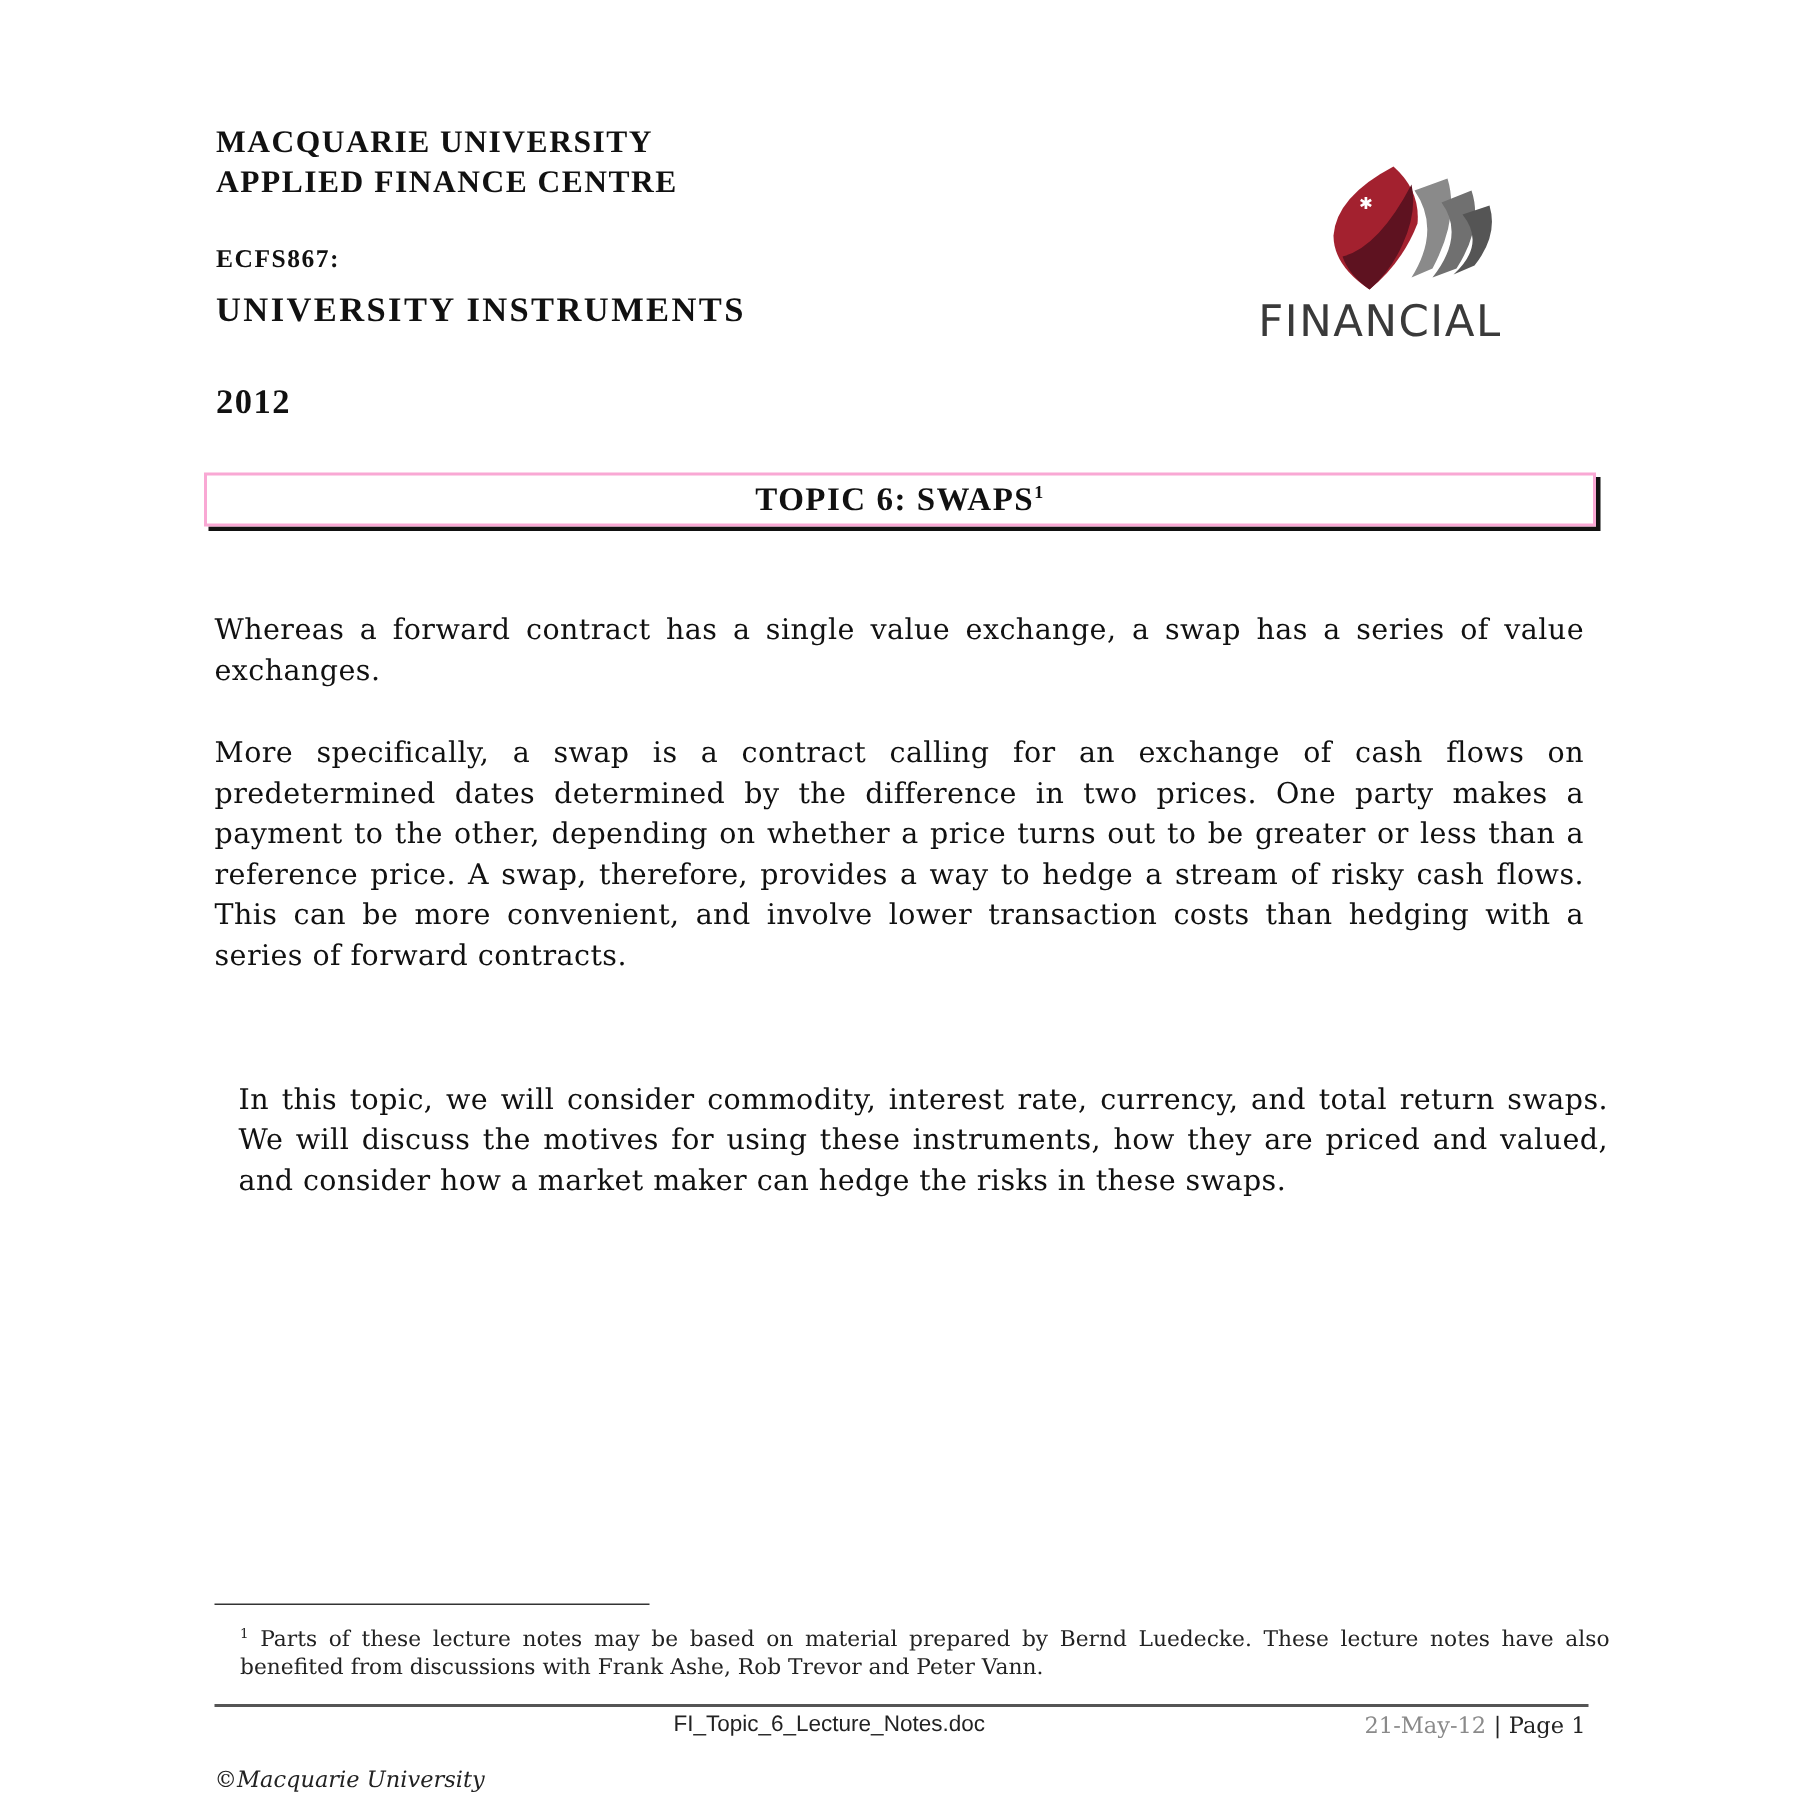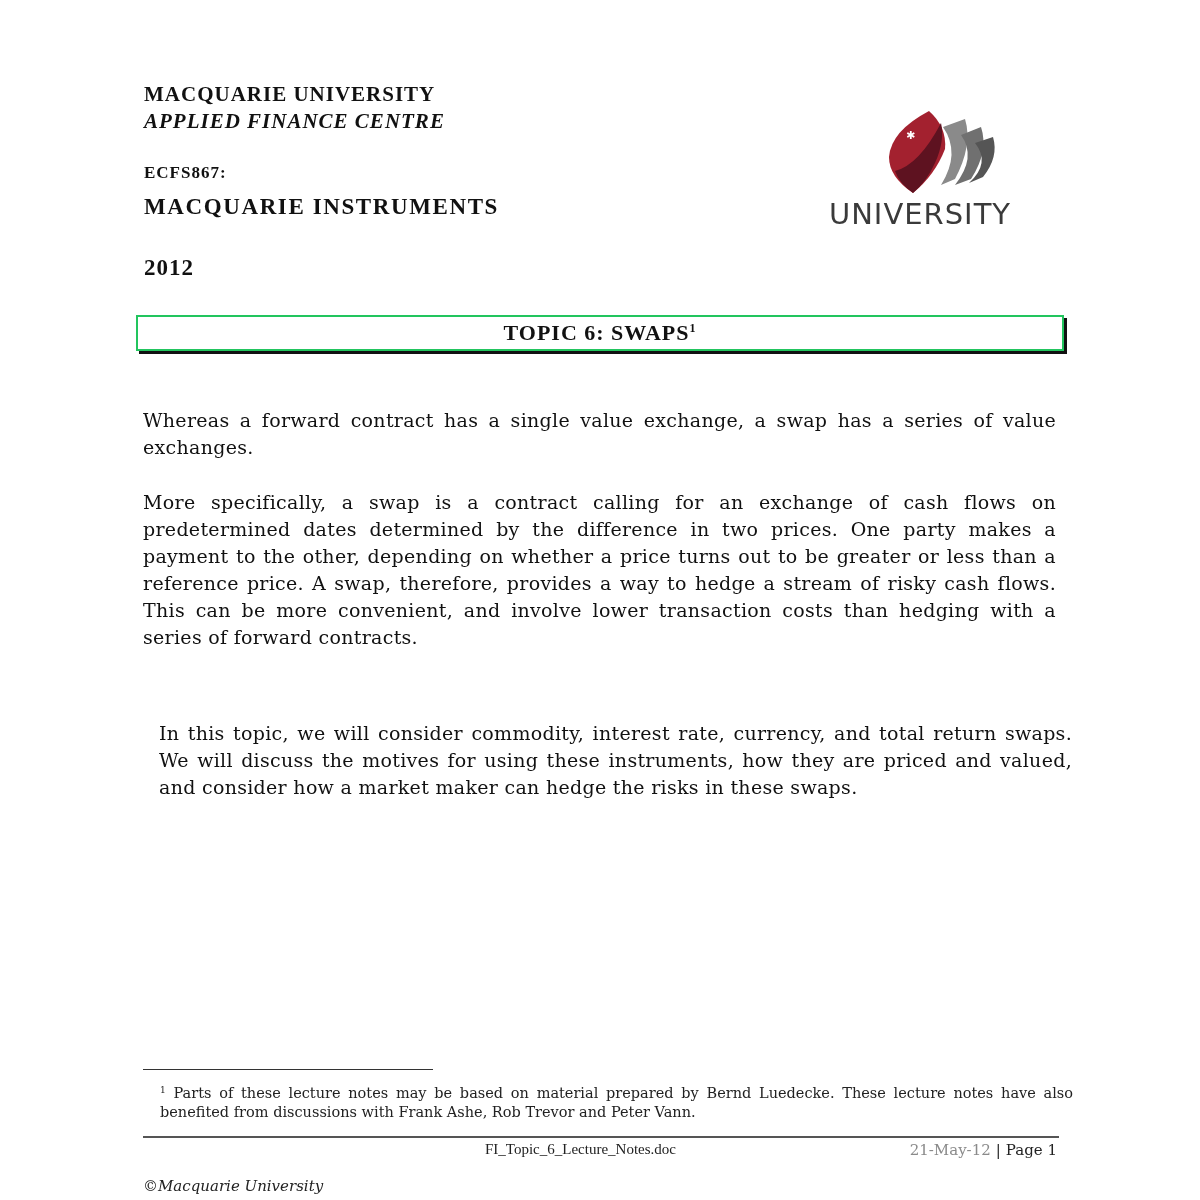--- a/index.html
+++ b/index.html
@@ -7,37 +7,37 @@
       width: 1200px; height: 1200px; position: relative; overflow: hidden;
       font-family: "DejaVu Serif", "Liberation Serif", serif;
       color: #111;
     }
     .hdr-line {
       position: absolute; left: 144px;
       font-family: "Liberation Serif", "DejaVu Serif", serif;
       font-weight: bold; color: #111; letter-spacing: 1px; white-space: nowrap;
     }
     #l1 { top: 82px; font-size: 21px; }
-    #l2 { top: 109px; font-size: 21px; font-style: italic; }
+    #l2 { top: 109px; font-size: 21px; }
     #l3 { top: 163px; font-size: 17px; }
     #l4 { top: 194px; font-size: 23px; letter-spacing: 1.6px; }
     #l5 { top: 255px; font-size: 23px; }
 
     .logo { position: absolute; left: 795px; top: 105px; width: 250px; height: 155px; }
     .logo-text {
       position: absolute; left: 0; width: 250px; text-align: center;
       font-family: "DejaVu Sans", "Liberation Sans", sans-serif;
       color: #3a3a3a; font-size: 29px; letter-spacing: 1px; line-height: 1;
     }
     .logo-text.t1 { top: 95px; }
     .logo-text.t2 { top: 124px; }
 
     .topic-box {
       position: absolute; left: 136px; top: 315px; width: 924px; height: 32px;
-      border: 2px solid #22c55e; background: #fff;
+      border: 2px solid #f9a8d4; background: #fff;
       box-shadow: 3px 3px 0 #111;
       display: flex; align-items: center; justify-content: center;
     }
     .topic-title {
       font-family: "Liberation Serif", "DejaVu Serif", serif;
       font-weight: bold; font-size: 22px; letter-spacing: 1px; color: #111;
     }
     .topic-title sup { font-size: 12px; vertical-align: 8px; font-weight: bold; }
 
     .body {
@@ -62,55 +62,54 @@
     .footer {
       position: absolute; left: 143px; top: 1141px; width: 914px; height: 20px;
       font-size: 15px; color: #222;
     }
     .footer .left {
       position: absolute; left: 0; top: 0;
       font-family: "DejaVu Serif", "Liberation Serif", serif; font-style: italic; margin-top: 36px;
     }
     .footer .mid {
       position: absolute; left: 306px; top: 0;
-      font-family: Liberation Serif, serif;
-      margin-left: 36px;
+      font-family: Liberation Sans, sans-serif;
     }
     .footer .right {
       position: absolute; right: 0; top: 0;
       font-family: "DejaVu Serif", "Liberation Serif", serif;
       text-align: center;
     }
     .footer .date { color: #8a8a8a; }
     .footer .sep { color: #222; margin: 0 5px; }
   </style>
 </head>
 <body>
 
 <div>
 
   <div class="hdr-line" id="l1">MACQUARIE UNIVERSITY</div>
   <div class="hdr-line" id="l2">APPLIED FINANCE CENTRE</div>
   <div class="hdr-line" id="l3">ECFS867:</div>
-  <div class="hdr-line" id="l4">MACQUARIE INSTRUMENTS</div>
+  <div class="hdr-line" id="l4">UNIVERSITY INSTRUMENTS</div>
   <div class="hdr-line" id="l5">2012</div>
 
   <div class="logo">
     <svg width="250" height="95" viewBox="0 0 250 95" style="position:absolute;left:0;top:0;">
 
       <path d="M148 22 L170 14 Q178 40 160 74 L146 80 Q166 48 148 22 Z" fill="#8a8a8a"></path>
       <path d="M166 30 L186 22 Q194 46 176 74 L160 80 Q182 52 166 30 Z" fill="#707070"></path>
       <path d="M180 38 L198 32 Q204 52 188 72 L174 78 Q196 58 180 38 Z" fill="#555555"></path>
 
       <path d="M134 6 Q96 26 94 52 Q94 72 118 88 Q140 70 150 44 Q152 22 134 6 Z" fill="#a3212f"></path>
       <path d="M146 18 Q150 36 140 58 Q132 76 118 88 Q104 78 100 66 Q124 60 146 18 Z" fill="#5e1220"></path>
 
       <text x="111" y="34" font-size="11" fill="#ffffff" font-family="DejaVu Sans, sans-serif">✱</text>
     </svg>
-    <div class="logo-text t1">UNIVERSITY</div>
+    <div class="logo-text t1">FINANCIAL</div>
   </div>
 
   <div class="topic-box">
     <span class="topic-title"><span>TOPIC 6: SWAPS</span><sup>1</sup></span>
   </div>
 
   <p class="body" id="p1" style="margin:0">Whereas a forward contract has a single value exchange, a swap has a series of value exchanges.</p>
   <p class="body" id="p2" style="margin:0">More specifically, a swap is a contract calling for an exchange of cash flows on predetermined dates determined by the difference in two prices.  One party makes a payment to the other, depending on whether a price turns out to be greater or less than a reference price.  A swap, therefore, provides a way to hedge a stream of risky cash flows.  This can be more convenient, and involve lower transaction costs than hedging with a series of forward contracts.</p>
   <p class="body" id="p3" style="margin:16px">In this topic, we will consider commodity, interest rate, currency, and total return swaps.  We will discuss the motives for using these instruments, how they are priced and valued, and consider how a market maker can hedge the risks in these swaps.</p>
 

